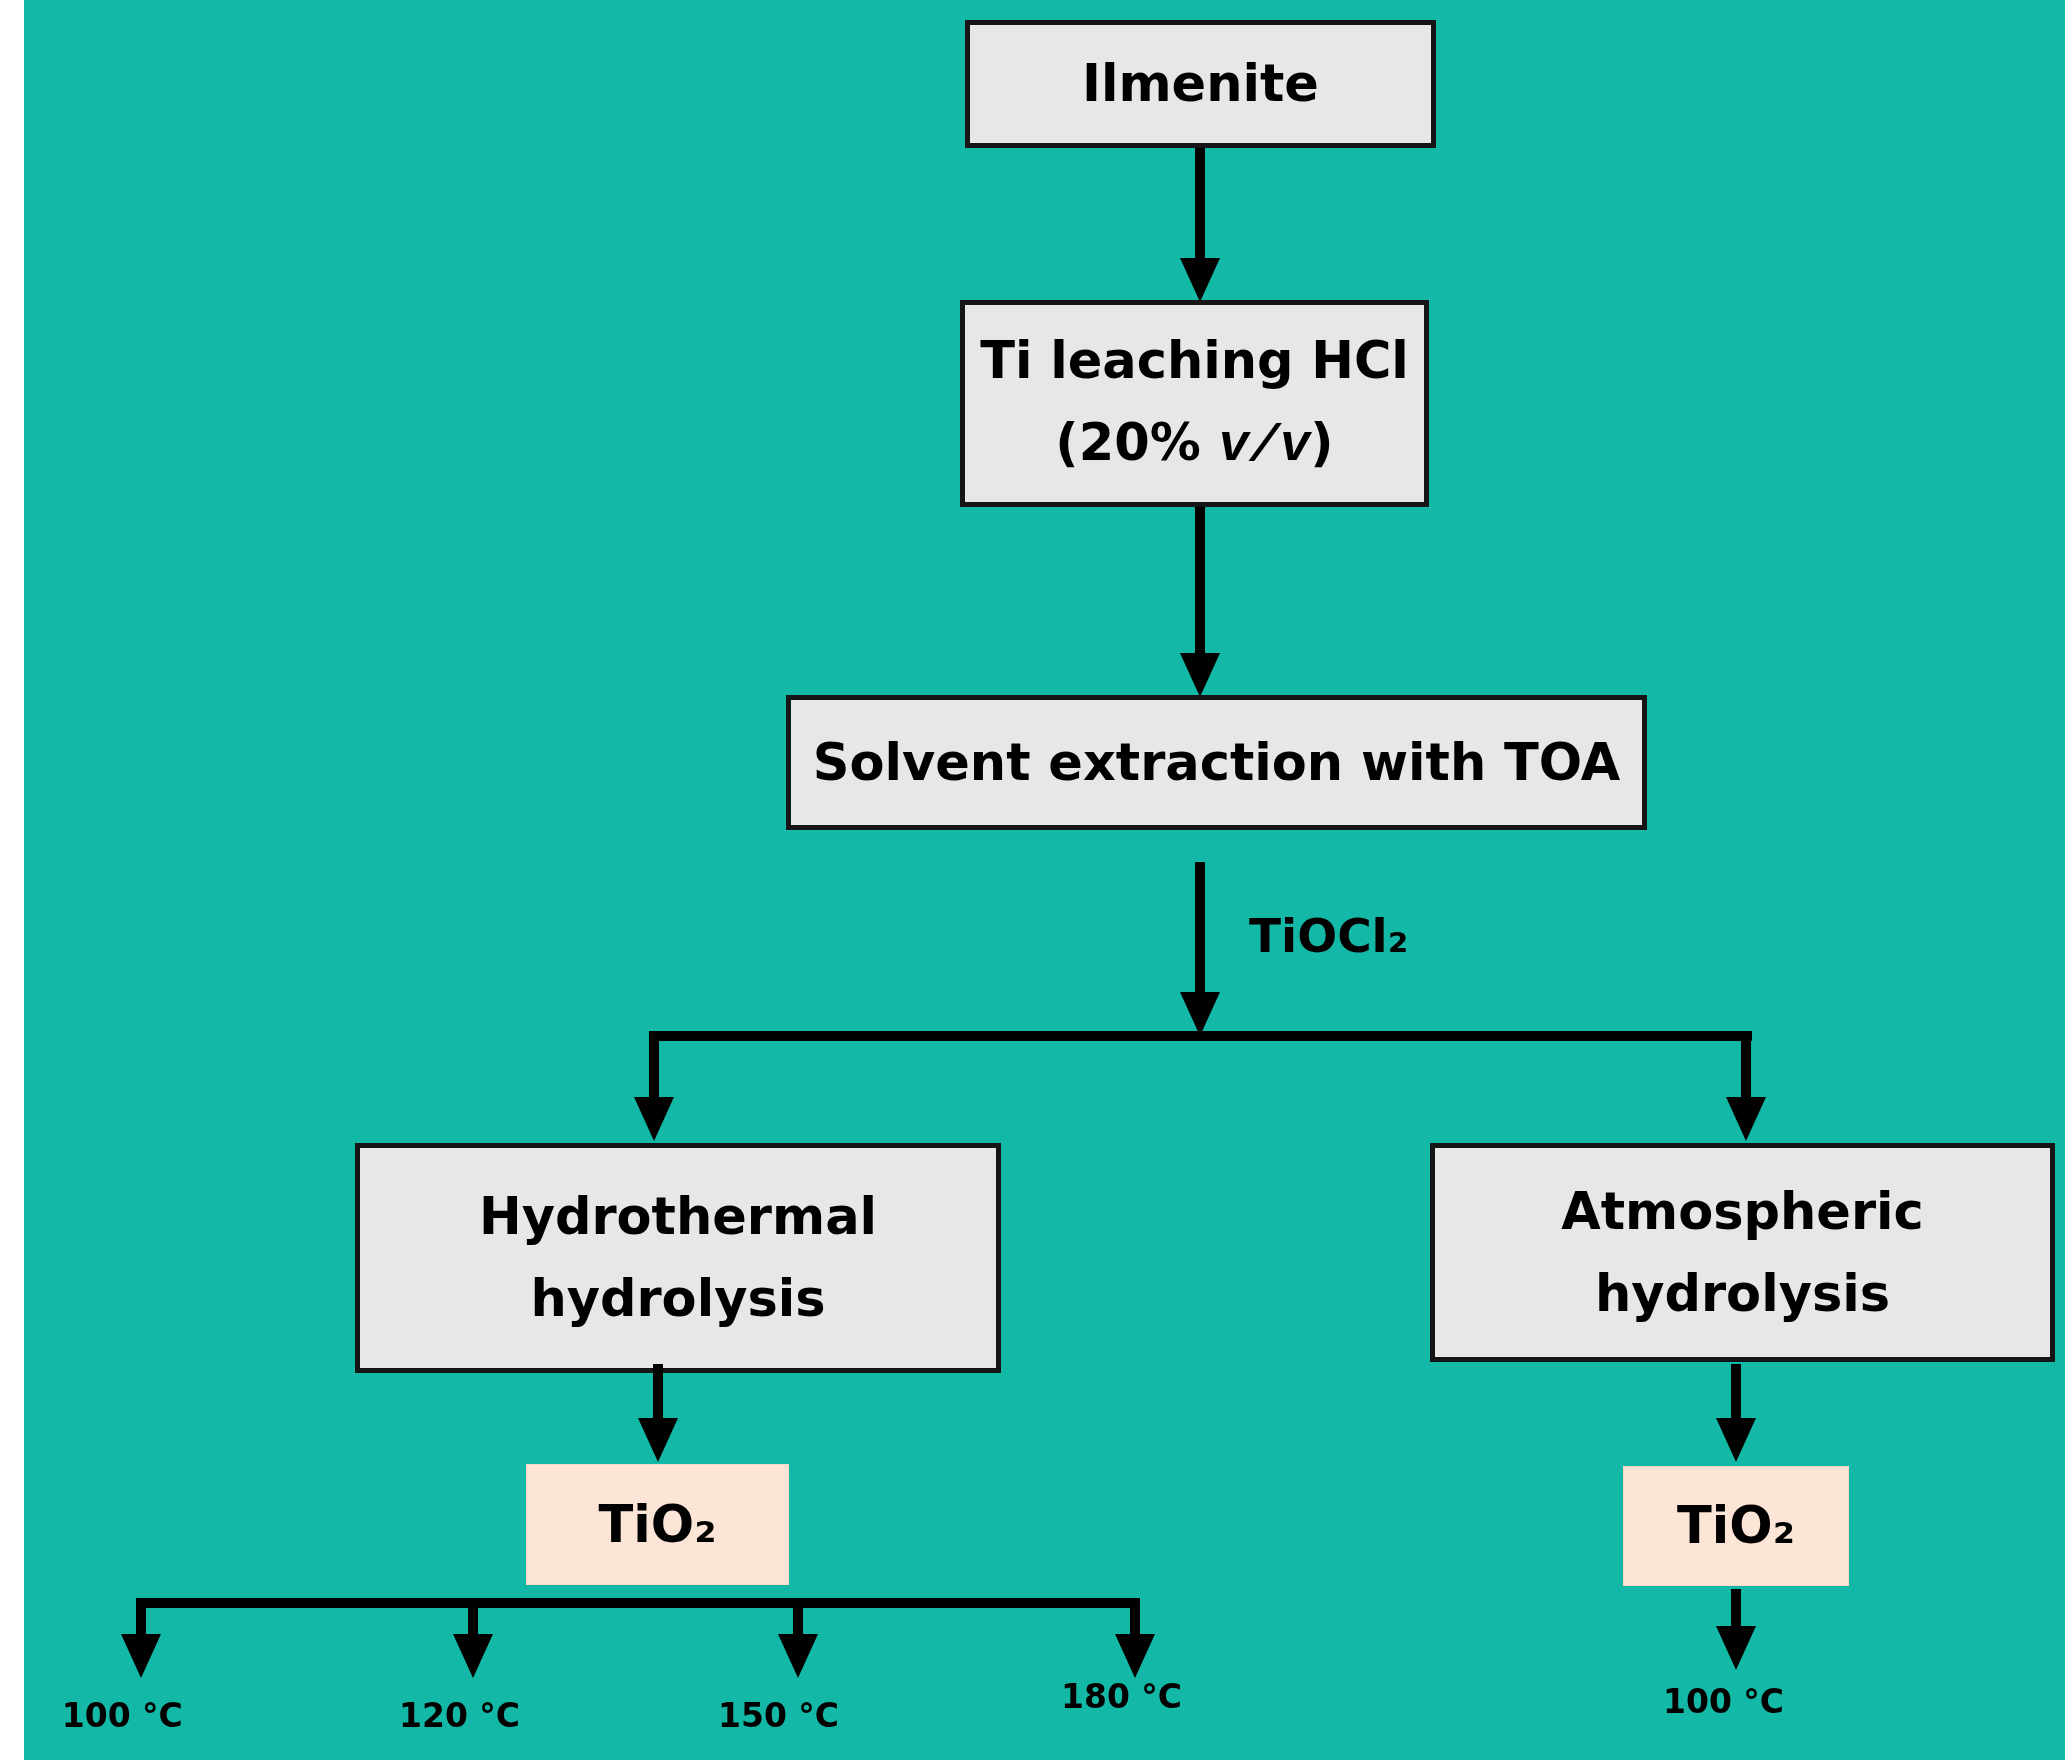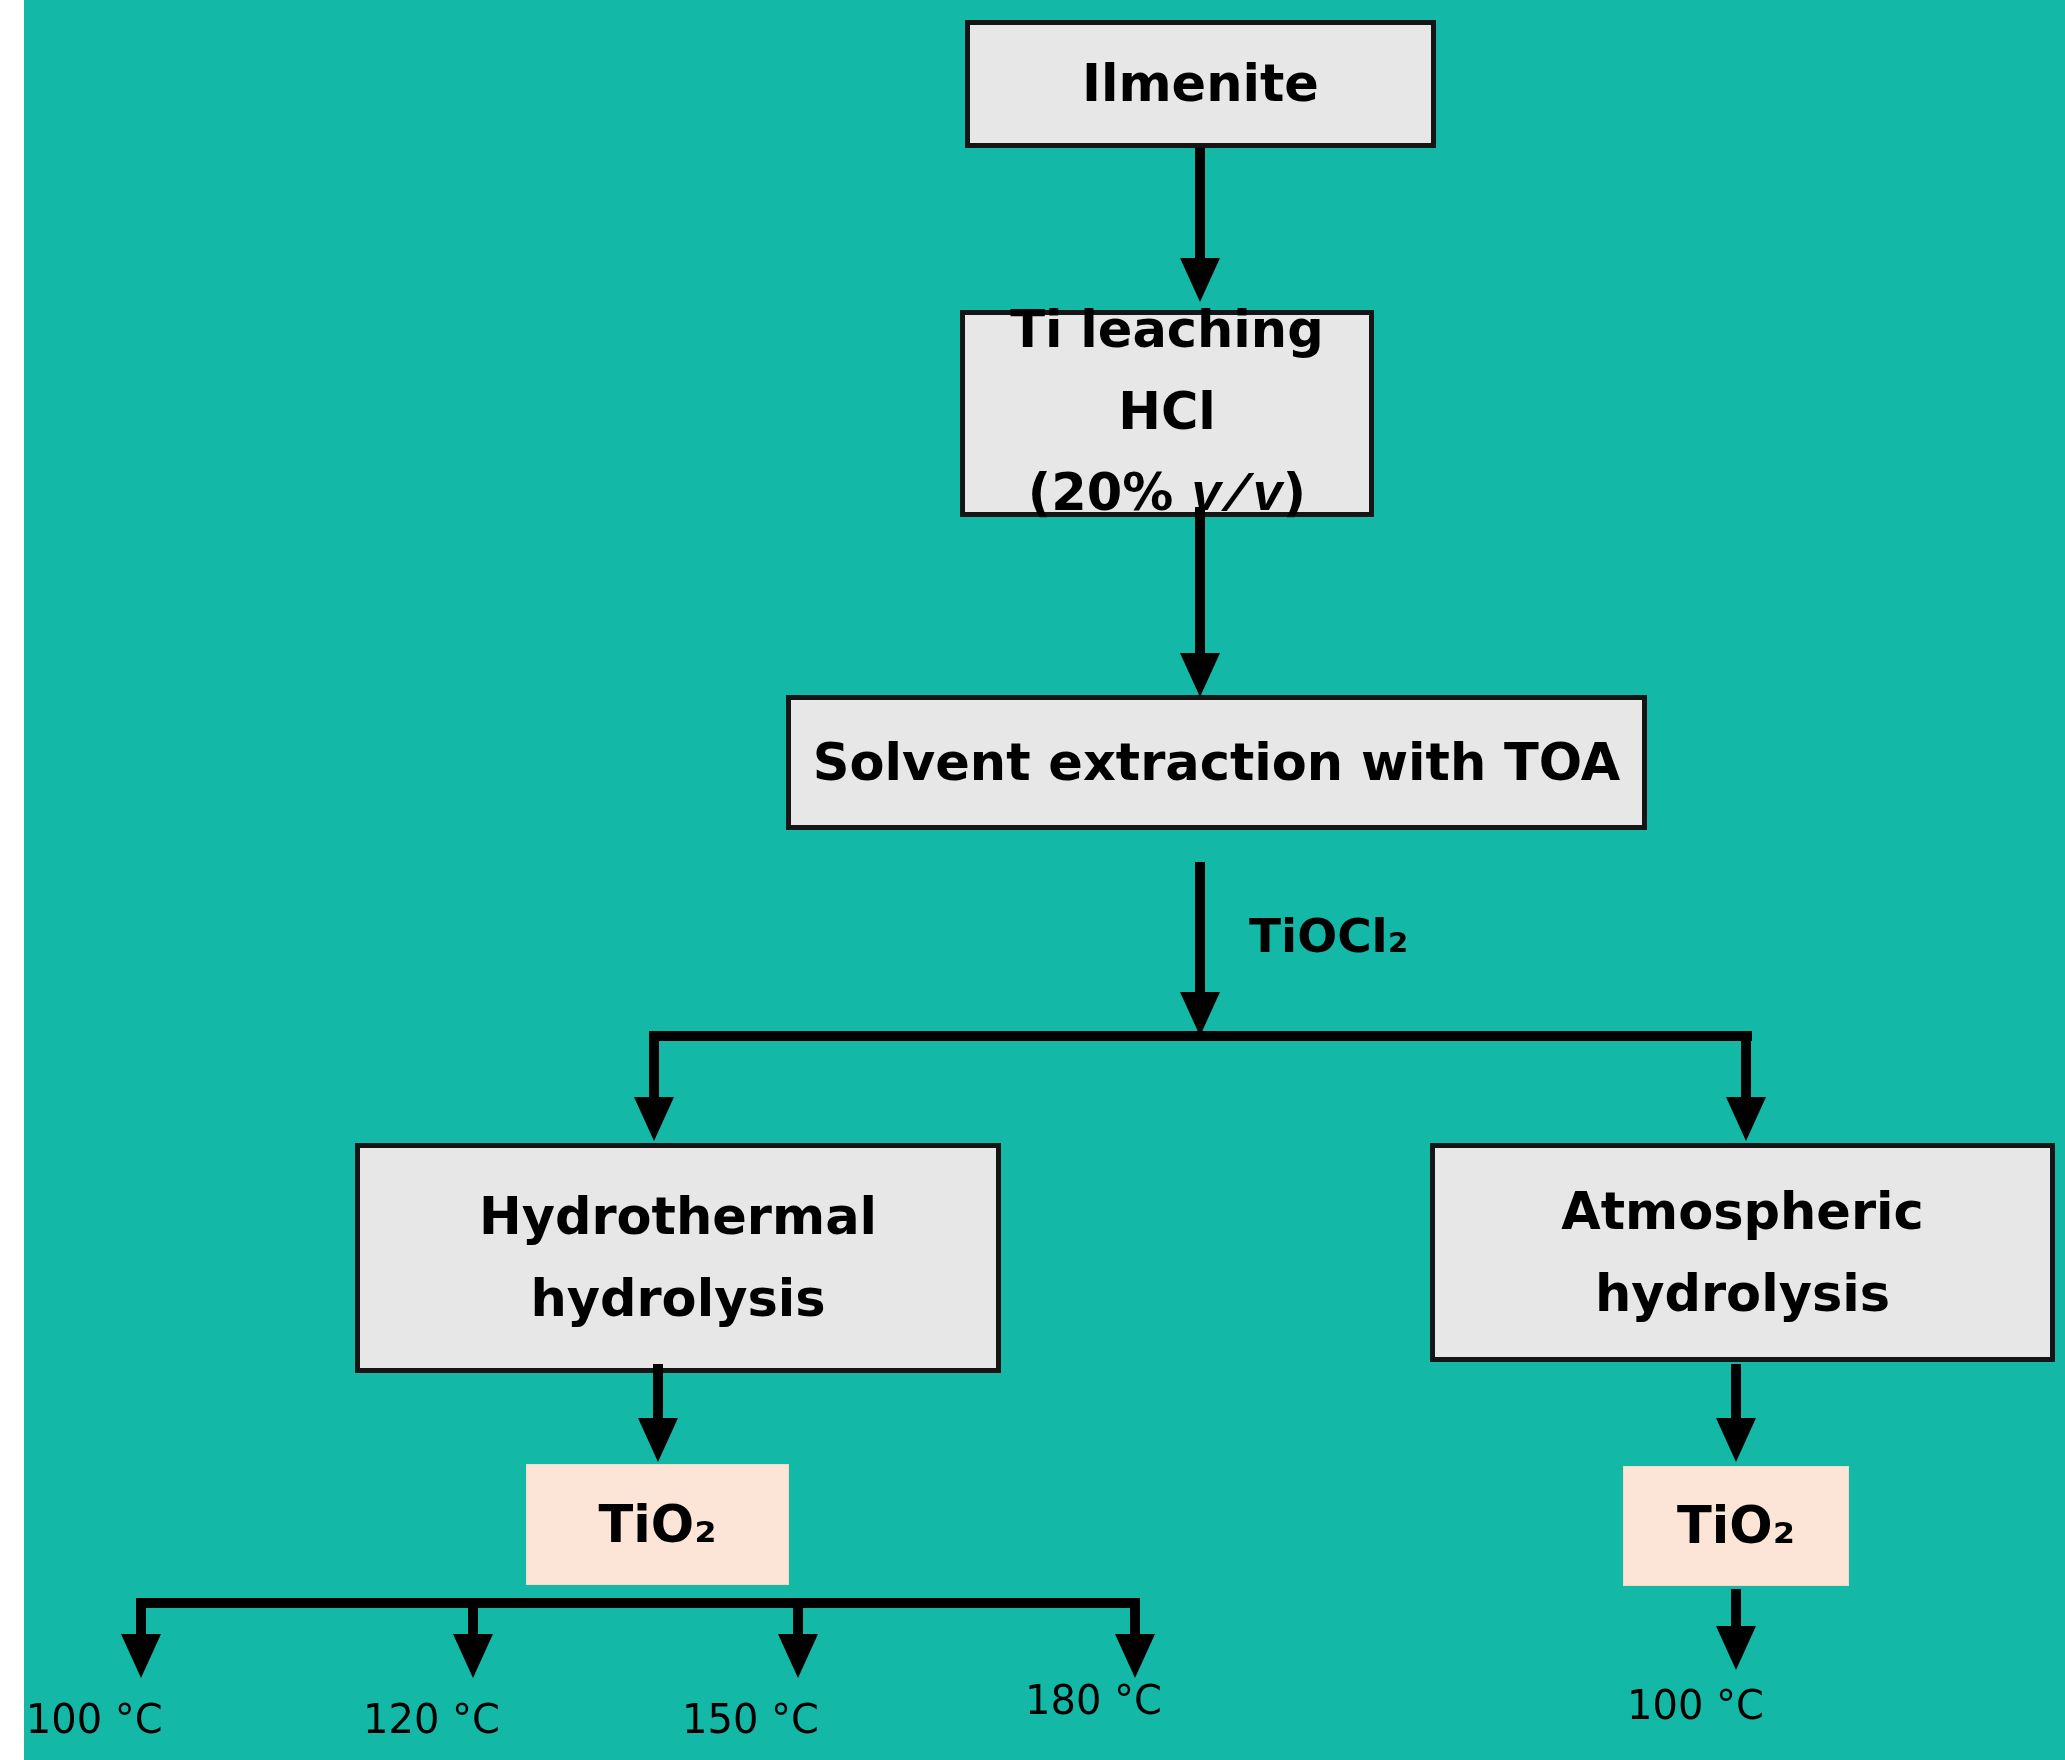--- a/index.html
+++ b/index.html
@@ -45,37 +45,37 @@
     border-top:44px solid var(--line,#000);
   }
 
   
   .hline{position:absolute;height:9.7px;background:var(--line,#000);}
 
   
   .edge-label{position:absolute;font-weight:bold;font-size:47px;white-space:nowrap;}
 
   
-  .temp-label{position:absolute;width:193px;text-align:left;font-weight:normal;font-size:40px;white-space:nowrap;}
+  .temp-label{position:absolute;width:193px;text-align:center;font-weight:bold;font-size:33px;white-space:nowrap;}
 </style>
 </head>
 <body>
 
 <div class="canvas">
 
   <div class="node" style="left:941px;top:20px;width:471px;height:128px;">
     <div>Ilmenite</div>
   </div>
 
   <div class="arrow" style="left:1156px;top:148px;height:154px;">
     <div class="shaft"></div>
       <div class="head"></div>
   </div>
 
-  <div class="node" style="left:936px;top:310px;width:414px;height:207px;">
+  <div class="node" style="left:936px;top:300px;width:469px;height:207px;">
     <div>Ti leaching HCl</div>
     <div><span>(20% </span><span class="it">v/v</span><span>)</span></div>
   </div>
 
   <div class="arrow" style="left:1156px;top:507px;height:190px;">
     <div class="shaft"></div>
       <div class="head"></div>
   </div>
 
   <div class="node" style="left:762px;top:695px;width:861px;height:135px;">

